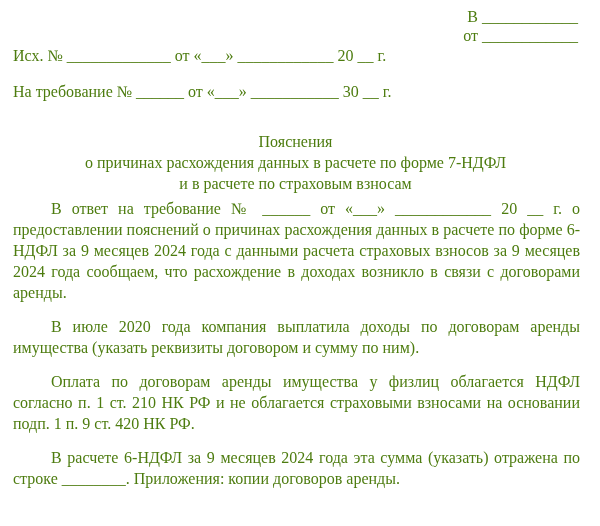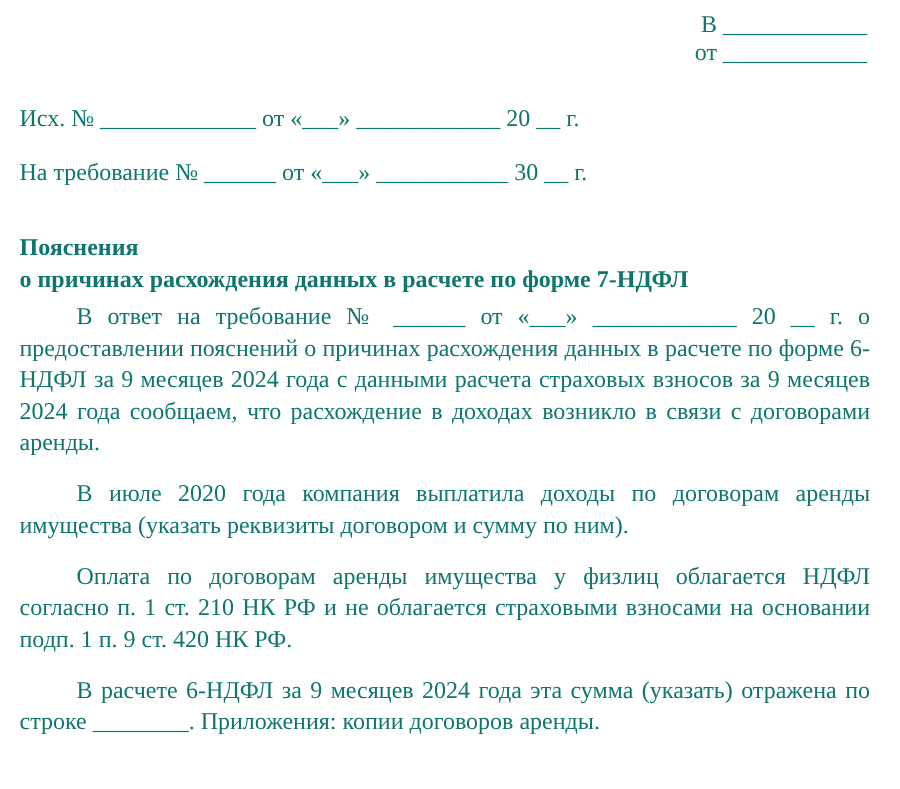--- a/index.html
+++ b/index.html
@@ -8,44 +8,43 @@
     background: #ffffff;
   }
   .page {
     position: relative;
     width: 600px;
     height: 526px;
     background: #ffffff;
     overflow: hidden;
     font-family: "Liberation Serif", "DejaVu Serif", serif;
     font-size: 16px;
-    color: #0f766e;
+    color: #4d7c0f;
     box-sizing: border-box;
   }
   .recipient-block {
     padding: 7px 22px 0 0;
     text-align: right;
     line-height: 19px;
     white-space: nowrap;
   }
   .recipient-line { display: block; }
   .recipient-label { display: inline; }
   .recipient-blank { display: inline; letter-spacing: 0; }
   .ref-line {
     margin: 0 22px 0 13px;
     line-height: 21px;
     white-space: nowrap;
   }
-  .ref-line.first  { margin-top: 24px; }
+  .ref-line.first  { }
   .ref-line.second { margin-top: 15px; }
   .doc-title {
     margin: 29px 22px 0 13px;
-    text-align: left;
+    text-align: center;
     line-height: 21px;
-    font-weight: bold;
   }
   .title-line { display: block; }
   .body-text { margin-top: 4px; }
   .body-par {
     margin: 0 20px 13px 13px;
     text-align: justify;
     text-indent: 38px;
     line-height: 21px;
   }
 </style>
@@ -65,20 +64,21 @@
     </span>
   </div>
 
   <div class="ref-line first">Исх. № _____________ от «___» ____________ 20 __ г.</div>
 
   <div class="ref-line second">На требование № ______ от «___» ___________ 30 __ г.</div>
 
   <div class="doc-title">
     <span class="title-line">Пояснения</span>
     <span class="title-line">о причинах расхождения данных в расчете по форме 7-НДФЛ</span>
+    <span class="title-line">и в расчете по страховым взносам</span>
   </div>
 
   <div class="body-text">
     <p class="body-par">В ответ на требование № ______ от «___» ____________ 20 __ г. о предоставлении пояснений о причинах расхождения данных в расчете по форме 6-НДФЛ за 9 месяцев 2024 года с данными расчета страховых взносов за 9 месяцев 2024 года сообщаем, что расхождение в доходах возникло в связи с договорами аренды.</p>
     <p class="body-par">В июле 2020 года компания выплатила доходы по договорам аренды имущества (указать реквизиты договором и сумму по ним).</p>
     <p class="body-par">Оплата по договорам аренды имущества у физлиц облагается НДФЛ согласно п. 1 ст. 210 НК РФ и не облагается страховыми взносами на основании подп. 1 п. 9 ст. 420 НК РФ.</p>
     <p class="body-par">В расчете 6-НДФЛ за 9 месяцев 2024 года эта сумма (указать) отражена по строке ________. Приложения: копии договоров аренды.</p>
   </div>
 
 </div>

